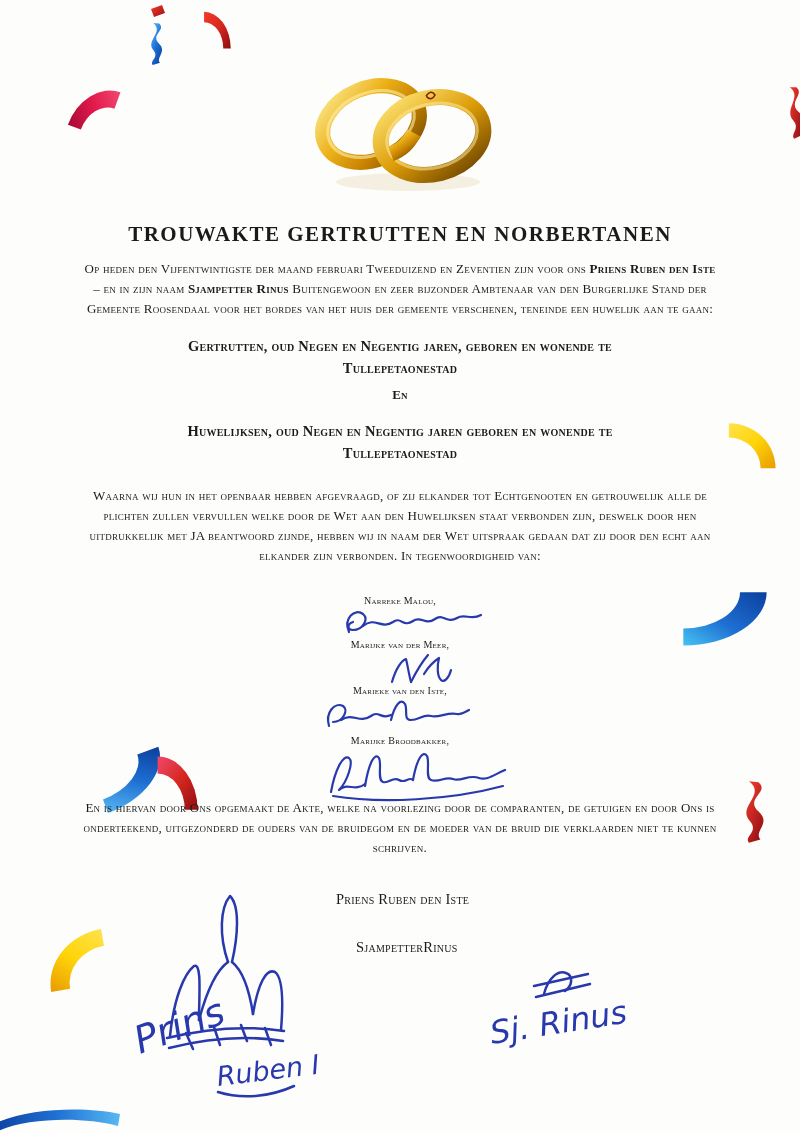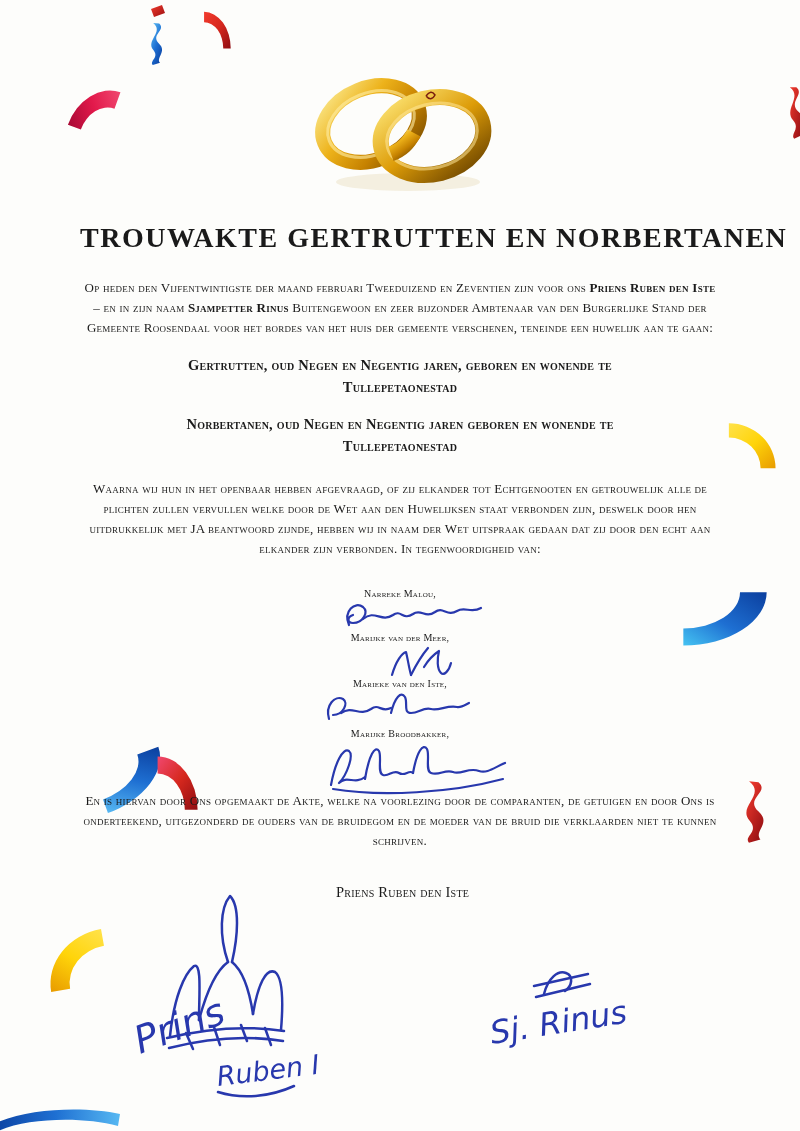--- a/index.html
+++ b/index.html
@@ -1,21 +1,21 @@
 <!DOCTYPE html>
 <html style="--ink: #2838ad; --text: #1a1a1a; --gold: #e3a812; --ribbon-red: #d6281e; --ribbon-blue: #1e6fd2; --ribbon-yellow: #ffd40a; --ribbon-pink: #e2194b;"><head>
 <meta charset="utf-8">
 <style>
   html,body{margin:0;padding:0}
   body{width:800px;height:1131px;position:relative;overflow:hidden;
        background:#fdfdfb;color:#1a1a1a;font-family:"Liberation Serif",serif}
   .deco{position:absolute;pointer-events:none}
   .content{position:absolute;left:80px;top:222px;width:640px;text-align:center}
   .sc{font-variant:small-caps;letter-spacing:.25px}
-  .title{font-size:28px;font-weight:bold;letter-spacing:1.5px;margin:0 0 24px;white-space:nowrap}
+  .title{font-size:21px;font-weight:bold;letter-spacing:1.5px;margin:0 0 12px;white-space:nowrap}
   .body-par{font-size:13px;line-height:20px;margin:0 0 16px}
   .clause{font-size:14.5px;font-weight:bold;line-height:22px;max-width:480px;margin:15px auto 6px}
   .conj{font-size:13px;font-weight:bold;line-height:20px;margin:0 0 6px}
   .groom-clause{margin-bottom:22px}
   .vows{margin-bottom:24px}
   .witness-name{font-size:10px;line-height:22px}
   .sig{display:block;margin:-6px auto -8px;overflow:visible}
   .sig path, .abs-sig path{fill:none;stroke:var(--ink,#2838ad);stroke-width:2.2;
        stroke-linecap:round;stroke-linejoin:round}
   .abs-sig path{stroke-width:2.5}
@@ -184,22 +184,23 @@
   </svg>
 
   <main class="content">
 
     <h1 class="title">TROUWAKTE GERTRUTTEN EN NORBERTANEN</h1>
 
     <p class="body-par sc"><span>Op heden den Vijfentwintigste der maand februari Tweeduizend en Zeventien zijn voor ons </span><b class="nm">Priens Ruben den Iste</b><span> – en in zijn naam </span><b class="nm">Sjampetter Rinus</b><span> Buitengewoon en zeer bijzonder Ambtenaar van den Burgerlijke Stand der Gemeente Roosendaal voor het bordes van het huis der gemeente verschenen, teneinde een huwelijk aan te gaan:</span></p>
 
     <p class="clause sc">Gertrutten, oud Negen en Negentig jaren, geboren en wonende te Tullepetaonestad</p>
 
-
-    <p class="clause sc groom-clause">Norbertanen, oud Negen en Negentig jaren geboren en wonende te Tullepetaonestad</p>
+    <p class="conj sc">En</p>
+
+    <p class="clause sc groom-clause">Huwelijksen, oud Negen en Negentig jaren geboren en wonende te Tullepetaonestad</p>
 
     <p class="body-par sc vows">Waarna wij hun in het openbaar hebben afgevraagd, of zij elkander tot Echtgenooten en getrouwelijk alle de plichten zullen vervullen welke door de Wet aan den Huwelijksen staat verbonden zijn, deswelk door hen uitdrukkelijk met JA beantwoord zijnde, hebben wij in naam der Wet uitspraak gedaan dat zij door den echt aan elkander zijn verbonden. In tegenwoordigheid van:</p>
 
     <div>
       <div class="witness-name sc">Narreke Malou,</div>
       <svg class="sig" width="150" height="36" viewBox="0 0 150 36" style="transform:translateX(14px)">
         <path d="M10,26 C4,12 16,2 24,8 C30,13 24,24 14,24 C8,24 8,18 14,16"></path>
         <path d="M24,20 C36,10 42,24 54,16 C62,10 64,22 74,15 C82,9 86,20 96,13 C104,7 108,18 118,12 C126,7 132,15 142,9"></path>
       </svg>
 
@@ -222,20 +223,21 @@
         <path d="M10,46 C14,24 22,8 28,12 C33,16 26,36 18,44 C26,36 34,46 44,38"></path>
         <path d="M44,40 C48,16 54,6 58,12 C61,18 56,34 62,36 C68,38 72,30 78,34 C84,38 88,30 92,34"></path>
         <path d="M92,34 C96,12 102,4 106,10 C109,16 104,32 110,34 C118,37 124,30 132,33 C140,36 148,28 158,32 C166,35 174,28 184,24"></path>
         <path d="M12,50 C60,58 130,54 182,40"></path>
       </svg>
     </div>
 
     <p class="body-par sc closing">En is hiervan door Ons opgemaakt de Akte, welke na voorlezing door de comparanten, de getuigen en door Ons is onderteekend, uitgezonderd de ouders van de bruidegom en de moeder van de bruid die verklaarden niet te kunnen schrijven.</p>
 
     <div class="officiant sc off1">Priens Ruben den Iste</div>
+    <div class="officiant sc off2">SjampetterRinus</div>
 
   </main>
 
   <svg class="deco abs-sig" style="left:132px;top:888px" width="205" height="215" viewBox="0 0 205 215">
     <path d="M96,74 C87,48 88,20 98,8 C108,18 106,48 100,74"></path>
     <path d="M38,148 C42,110 52,86 62,78 C70,74 67,108 67,132"></path>
     <path d="M67,132 C75,102 85,82 96,74"></path>
     <path d="M100,74 C110,82 117,100 121,126"></path>
     <path d="M121,126 C126,96 134,80 143,84 C151,90 151,118 149,142"></path>
     <path d="M35,150 C72,141 112,137 152,143"></path>

